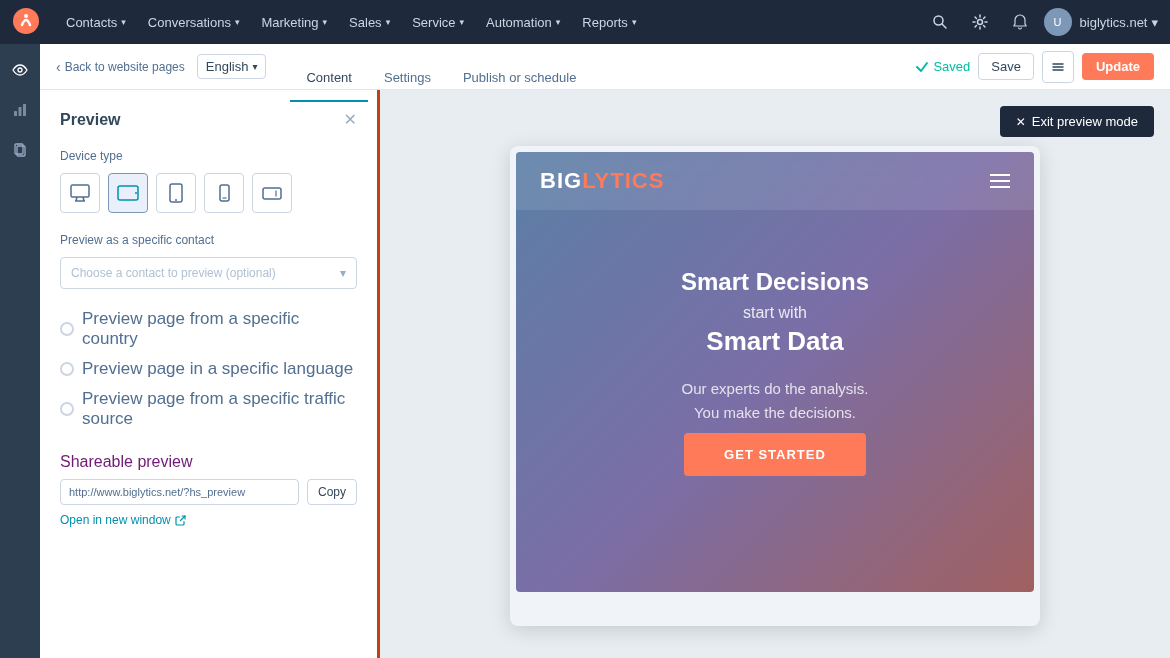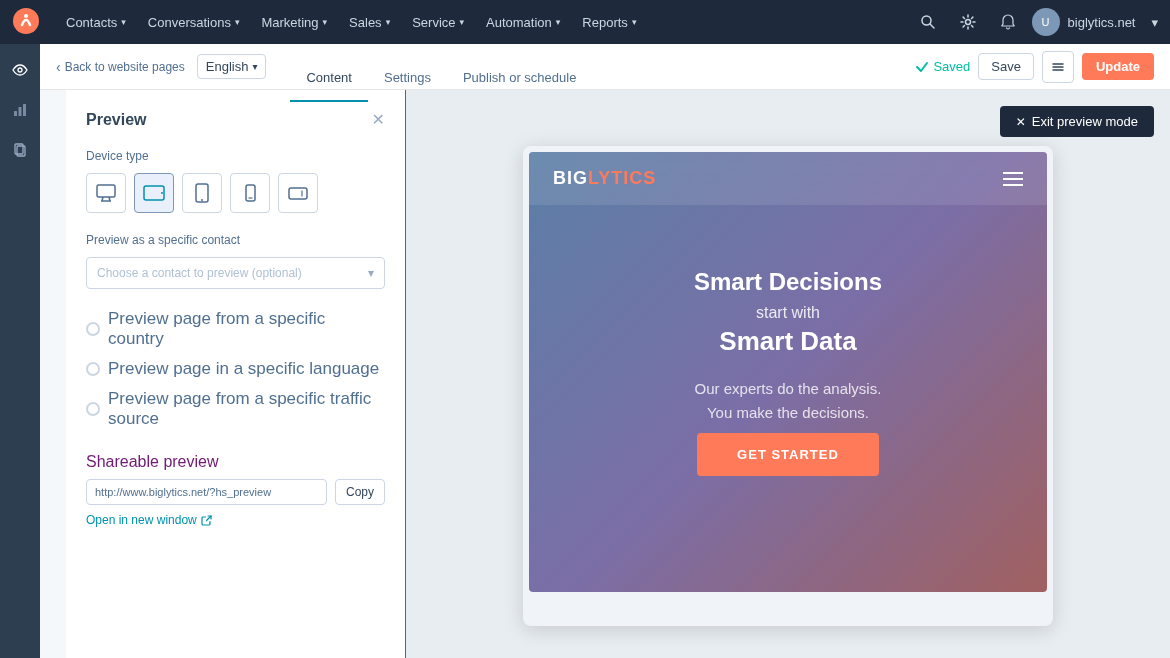--- a/index.html
+++ b/index.html
@@ -24,21 +24,21 @@
     .nav-right { display: flex; align-items: center; gap: 8px; }
     .nav-icon-btn {
       width: 32px; height: 32px; display: flex; align-items: center; justify-content: center;
       color: #cbd6e2; cursor: pointer; border-radius: 4px;
     }
     .nav-avatar {
       width: 28px; height: 28px; border-radius: 50%; background: #7c98b6;
       display: flex; align-items: center; justify-content: center;
       color: #fff; font-size: 11px; cursor: pointer;
     }
-    .nav-account { display: flex; align-items: center; gap: 16px; color: #cbd6e2; cursor: pointer; font-size: 13px; justify-content: center; }
+    .nav-account { display: flex; align-items: center; gap: 4px; color: #cbd6e2; cursor: pointer; font-size: 13px; justify-content: center; }
 
     
     .second-bar {
       display: flex; align-items: center;
       background: #fff; border-bottom: 1px solid #e5e5e5;
       height: 46px; padding: 0 16px;
       position: fixed; top: 44px; left: 40px; right: 0; z-index: 99;
     }
     .back-link { display: flex; align-items: center; gap: 4px; color: #516f90; text-decoration: none; font-size: 12px; margin-right: 12px; white-space: nowrap; }
     .lang-selector {
@@ -81,22 +81,22 @@
     .left-icon.active { color: #fff; }
 
     
     .main-layout {
       position: fixed; top: 90px; left: 40px; right: 0; bottom: 0;
       display: flex;
     }
 
     
     .preview-panel {
-      width: 340px; background: #fff; border-right: 1px solid #c2410c;
-      padding: 20px 20px; overflow-y: auto; flex-shrink: 0; margin-left: 26px;
+      width: 340px; background: #fff; border-right: 3px solid #c2410c;
+      padding: 20px 20px; overflow-y: auto; flex-shrink: 0;
     }
     .preview-header { display: flex; align-items: center; justify-content: space-between; margin-bottom: 20px; }
     .preview-title { font-size: 16px; font-weight: 600; color: #33475b; }
     .close-btn { cursor: pointer; color: #99acc2; font-size: 16px; }
     .section-label { font-size: 12px; color: #516f90; font-weight: 500; margin-bottom: 10px; }
 
     
     .device-types { display: flex; gap: 8px; margin-bottom: 20px; }
     .device-btn {
       width: 40px; height: 40px; display: flex; align-items: center; justify-content: center;
@@ -162,21 +162,21 @@
       background: #fff; border-radius: 4px; overflow: hidden;
       width: 100%;
     }
 
     
     .site-header {
       background: rgba(255,255,255,0.1); backdrop-filter: blur(10px);
       padding: 16px 24px; display: flex; align-items: center; justify-content: space-between;
       position: relative; z-index: 2;
     }
-    .site-logo { color: #fff; font-size: 18px; font-weight: 700; letter-spacing: 1px; }
+    .site-logo { color: #fff; font-size: 22px; font-weight: 700; letter-spacing: 1px; }
     .site-logo span { color: #ff7a59; }
     .hamburger { display: flex; flex-direction: column; gap: 4px; cursor: pointer; }
     .hamburger span { display: block; width: 20px; height: 2px; background: #fff; }
 
     .hero-section {
       background: linear-gradient(135deg, #5b7fa6 0%, #7b6ea6 50%, #a06060 100%);
       min-height: 440px; display: flex; align-items: center; justify-content: center;
       flex-direction: column; position: relative; padding: 40px 24px;
       text-align: center;
     }

